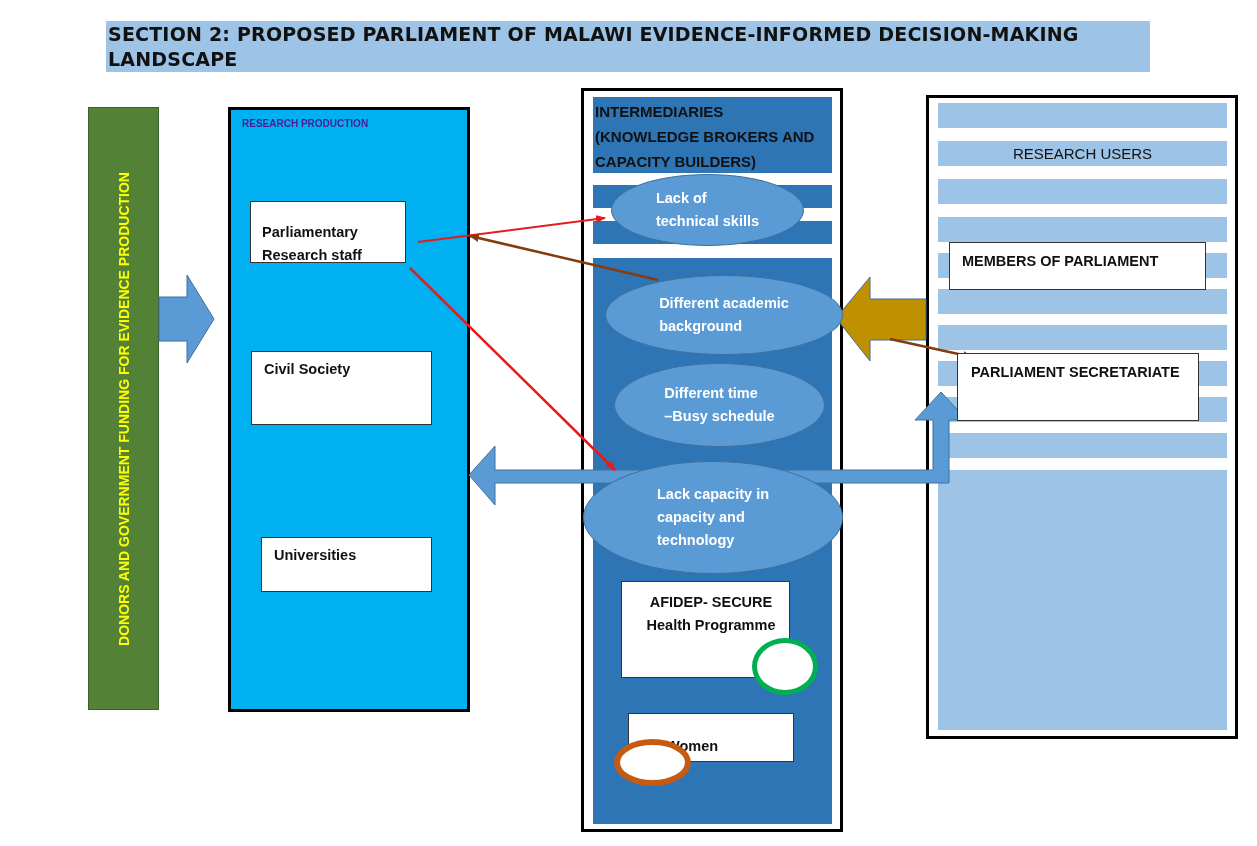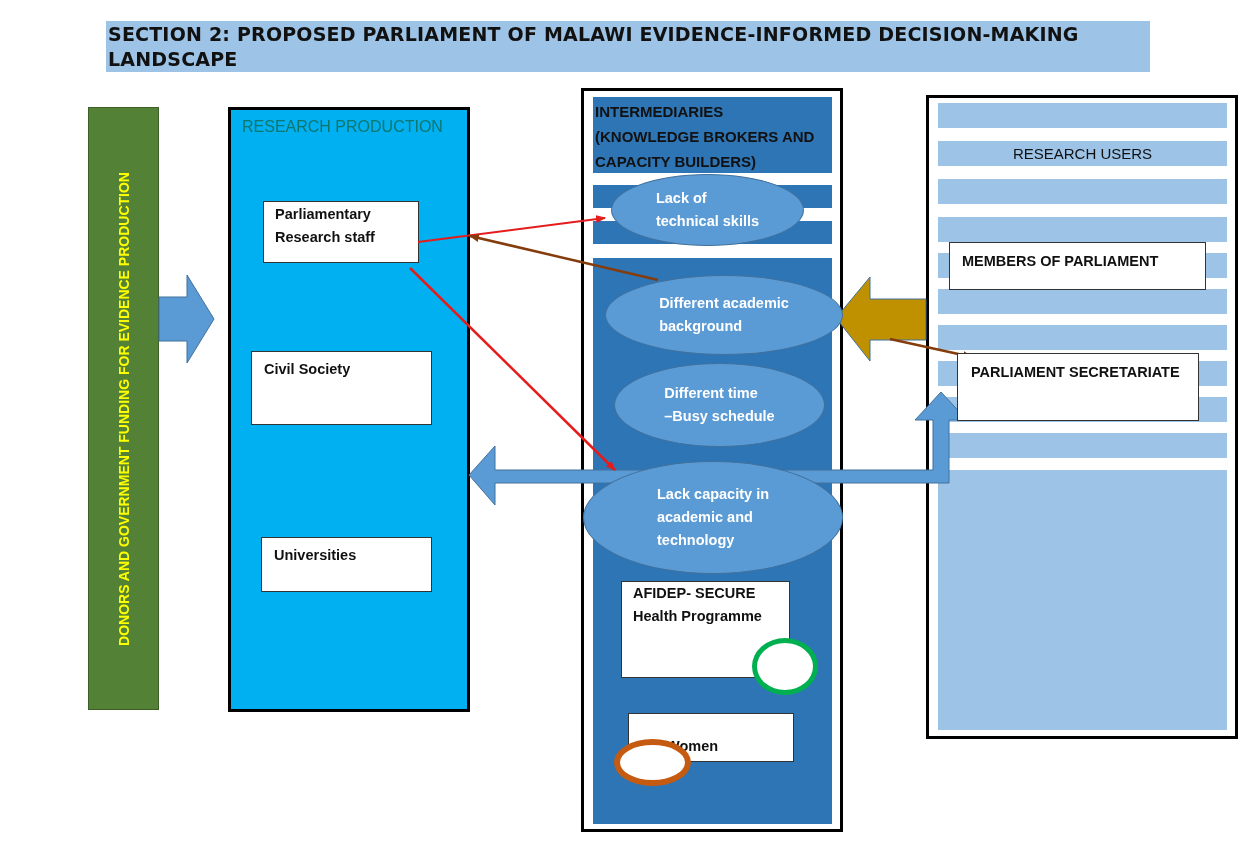--- a/index.html
+++ b/index.html
@@ -6,21 +6,21 @@
   body { width: 1257px; height: 846px; position: relative; overflow: hidden;
          font-family: "Liberation Sans", "DejaVu Sans", sans-serif; }
   .abs { position: absolute; box-sizing: border-box; }
   .title-bar { left: 106px; top: 21px; width: 1044px; height: 51px; background: #9dc3e6; }
   .title-text { left: 108px; top: 22px; width: 1040px; font-family: "DejaVu Sans", sans-serif;
                 font-weight: bold; font-size: 19px; line-height: 25px; color: #111; letter-spacing: 0.2px; }
   .donors { left: 88px; top: 107px; width: 71px; height: 603px; background: #538135; border: 1px solid #3d5f27; }
   .donors-text { position: absolute; left: 50%; top: 50%; width: 560px; transform: translate(-50%,-50%) rotate(-90deg);
                  color: #ffff00; font-weight: bold; font-size: 14px; text-align: center; white-space: nowrap; }
   .research-prod { left: 228px; top: 107px; width: 242px; height: 605px; background: #00b0f0; border: 3px solid #000; }
-  .panel-label { font-weight: normal; font-size: 16px; color: #0f766e; }
+  .panel-label { font-weight: bold; font-size: 10px; color: #4c1d95; }
   .whitebox { background: #fff; border: 1px solid #333; font-weight: bold; font-size: 14.5px; color: #111; line-height: 23px; }
   .intermed-frame { left: 581px; top: 88px; width: 262px; height: 744px; background: #fff; border: 3px solid #000; }
   .dkblue { background: #2e75b6; }
   .users-frame { left: 926px; top: 95px; width: 312px; height: 644px; background: #fff; border: 3px solid #000; }
   .stripe { background: #9dc3e6; left: 938px; width: 289px; }
   .ellipse { background: #5b9bd5; border: 1.5px solid #41719c; border-radius: 50%; color: #fff;
              font-weight: bold; font-size: 14.5px; line-height: 23px; 
              display: flex; align-items: center; justify-content: center; }
   svg.overlay { position: absolute; left: 0; top: 0; }
 </style>
@@ -30,21 +30,21 @@
 <div class="abs title-bar"></div>
 <div class="abs title-text">SECTION 2: PROPOSED PARLIAMENT OF MALAWI EVIDENCE-INFORMED DECISION-MAKING LANDSCAPE</div>
 
 <div class="abs donors">
   <div class="donors-text">DONORS AND GOVERNMENT FUNDING FOR EVIDENCE PRODUCTION</div>
 </div>
 
 <div class="abs research-prod"></div>
 <div class="abs panel-label" style="left:242px; top:118px;">RESEARCH PRODUCTION</div>
 
-<div class="abs whitebox" style="left:250px; top:201px; width:156px; height:62px; padding:1px 0 0 11px;margin-left:13px;">
+<div class="abs whitebox" style="left:250px; top:201px; width:156px; height:62px; padding:19px 0 0 11px;">
   <div>Parliamentary</div>
   <div>Research staff</div>
 </div>
 <div class="abs whitebox" style="left:251px; top:351px; width:181px; height:74px; padding:6px 0 0 12px;">
   <div>Civil Society</div>
 </div>
 <div class="abs whitebox" style="left:261px; top:537px; width:171px; height:55px; padding:6px 0 0 12px;">
   <div>Universities</div>
 </div>
 
@@ -117,26 +117,26 @@
 </div>
 <div class="abs ellipse" style="left:614px; top:363px; width:211px; height:84px;">
   <div>
     <div>Different time</div>
     <div>–Busy schedule</div>
   </div>
 </div>
 <div class="abs ellipse" style="left:583px; top:461px; width:260px; height:113px;">
   <div>
     <div>Lack capacity in</div>
-    <div>academic and</div>
+    <div>capacity and</div>
     <div>technology</div>
   </div>
 </div>
 
-<div class="abs whitebox" style="left:621px; top:581px; width:169px; height:97px; padding:0 0 0 11px;">
+<div class="abs whitebox" style="left:621px; top:581px; width:169px; height:97px; padding:9px 0 0 11px;text-align:center;">
   <div>AFIDEP- SECURE</div>
   <div>Health Programme</div>
 </div>
 <div class="abs" style="left:752px; top:638px; width:66px; height:57px; border:5px solid #00b050; border-radius:50%; background:#fff;"></div>
 
 <div class="abs whitebox" style="left:628px; top:713px; width:166px; height:49px; padding:21px 0 0 12px;">
   <div>UN Women</div>
 </div>
 <div class="abs" style="left:614px; top:739px; width:77px; height:47px; border:6px solid #c55a11; border-radius:50%; background:#fff;"></div>
 

